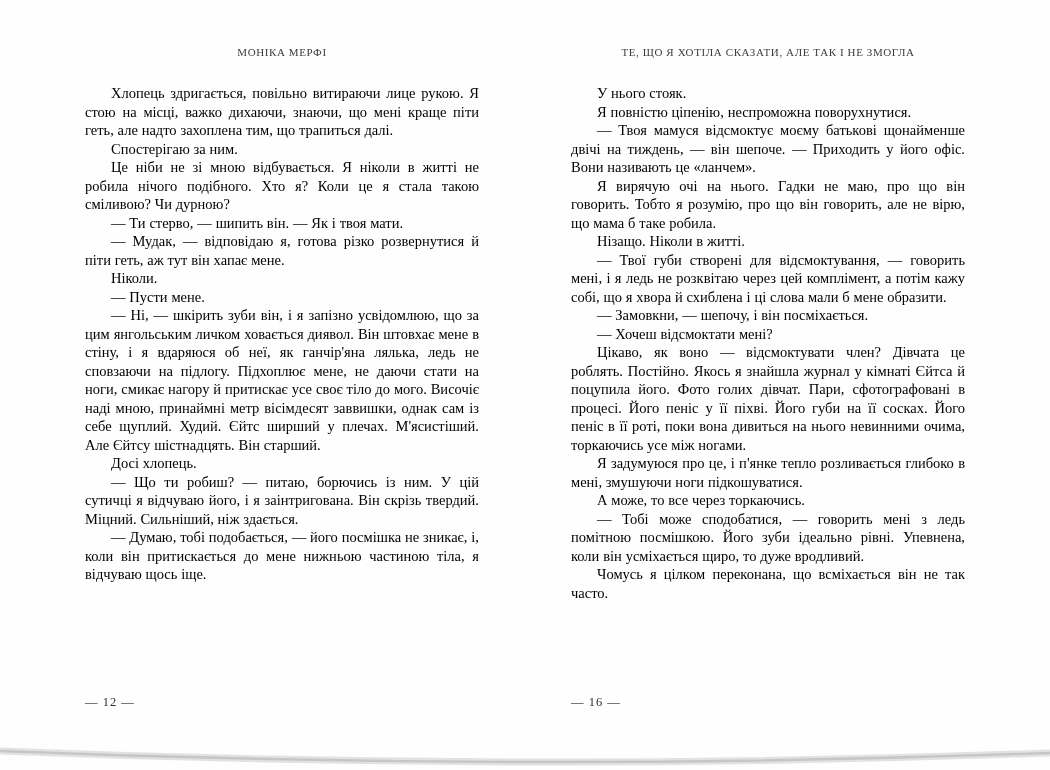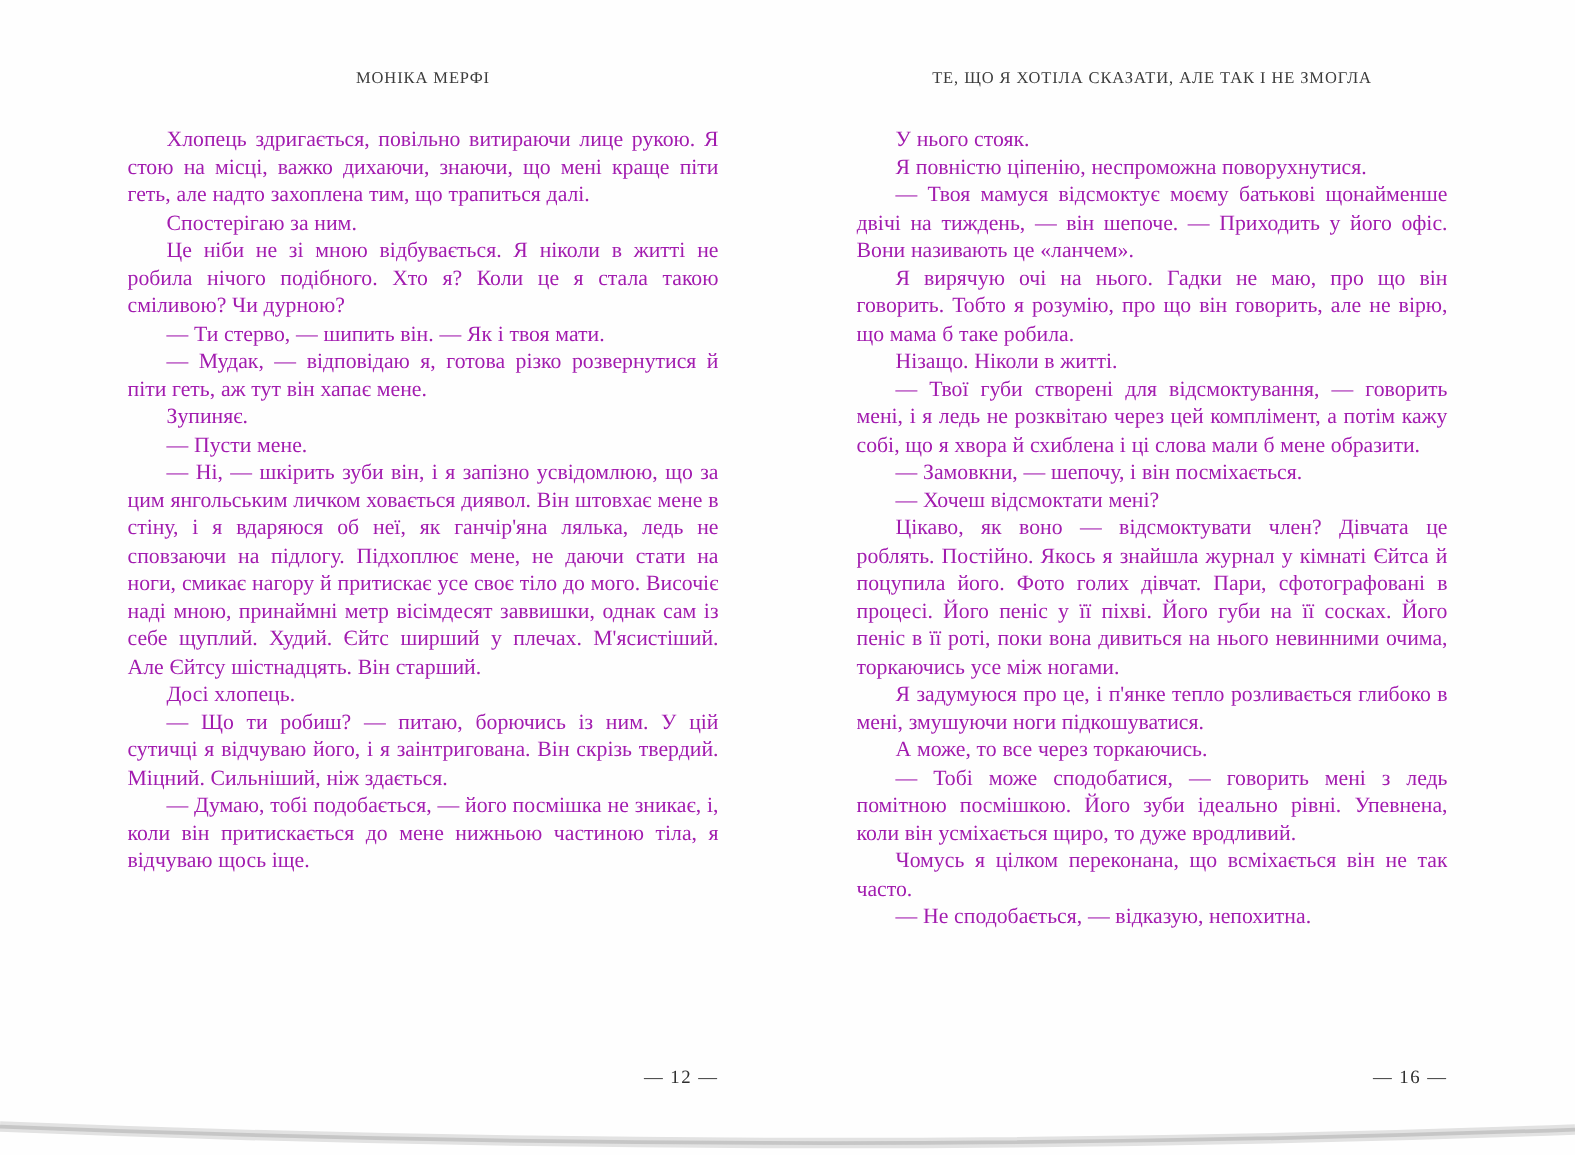--- a/index.html
+++ b/index.html
@@ -13,55 +13,55 @@
     position: relative;
     width: 1050px; height: 770px;
     background: #fefefe;
     overflow: hidden;
   }
   .pages {
     position: absolute;
     top: 0; left: 0; right: 0; bottom: 0;
     display: flex;
     gap: 92px;
-    padding: 46px 85px 0 85px;
+    padding: 46px 85px 16px 85px;
   }
   .page {
     position: relative;
     flex: 1 1 0;
     min-width: 0;
     height: 100%;
   }
   .running-header {
     text-align: center;
     font-size: 11px;
     letter-spacing: 0.6px;
     color: #3c3c3c;
     margin-bottom: 26px;
     white-space: nowrap;
   }
   .page-body {
     height: 616px;
     overflow: hidden;
-    color: #a21caf;
+    color: #000000;
   }
   .page-body .para {
     font-size: 14.5px;
     line-height: 18.5px;
     text-align: justify;
     text-indent: 26px;
     hyphens: auto;
     -webkit-hyphens: auto;
     word-spacing: 0.2px;
   }
   .page-number {
     position: absolute;
     left: 0; right: 0;
     bottom: 44px;
-    text-align: right;
+    text-align: left;
     font-size: 12.5px;
     color: #2e2e2e;
     letter-spacing: 1px;
   }
   .bottom-edge {
     position: absolute;
     left: 0; bottom: 0;
     width: 1050px; height: 26px;
     display: block;
   }
@@ -73,21 +73,21 @@
   <div class="pages">
 
     <div class="page">
       <div class="running-header">МОНІКА МЕРФІ</div>
       <div class="page-body">
           <p class="para" lang="uk">Хлопець здригається, повільно витираючи лице рукою. Я стою на місці, важко дихаючи, знаючи, що мені краще піти геть, але надто захоплена тим, що трапиться далі.</p>
           <p class="para" lang="uk">Спостерігаю за ним.</p>
           <p class="para" lang="uk">Це ніби не зі мною відбувається. Я ніколи в житті не робила нічого подібного. Хто я? Коли це я стала такою сміливою? Чи дурною?</p>
           <p class="para" lang="uk">— Ти стерво, — шипить він. — Як і твоя мати.</p>
           <p class="para" lang="uk">— Мудак, — відповідаю я, готова різко розвернутися й піти геть, аж тут він хапає мене.</p>
-          <p class="para" lang="uk">Зупиняє.</p>
+          <p class="para" lang="uk">Ніколи.</p>
           <p class="para" lang="uk">— Пусти мене.</p>
           <p class="para" lang="uk">— Ні, — шкірить зуби він, і я запізно усвідомлюю, що за цим янгольським личком ховається диявол. Він штовхає мене в стіну, і я вдаряюся об неї, як ганчір'яна лялька, ледь не сповзаючи на підлогу. Підхоплює мене, не даючи стати на ноги, смикає нагору й притискає усе своє тіло до мого. Височіє наді мною, принаймні метр вісімдесят заввишки, однак сам із себе щуплий. Худий. Єйтс ширший у плечах. М'ясистіший. Але Єйтсу шістнадцять. Він старший.</p>
           <p class="para" lang="uk">Досі хлопець.</p>
           <p class="para" lang="uk">— Що ти робиш? — питаю, борючись із ним. У цій сутичці я відчуваю його, і я заінтригована. Він скрізь твердий. Міцний. Сильніший, ніж здається.</p>
           <p class="para" lang="uk">— Думаю, тобі подобається, — його посмішка не зникає, і, коли він притискається до мене нижньою частиною тіла, я відчуваю щось іще.</p>
         </div>
       <div class="page-number">— 12 —</div>
     </div>
 
     <div class="page">
@@ -99,21 +99,20 @@
           <p class="para" lang="uk">Я вирячую очі на нього. Гадки не маю, про що він говорить. Тобто я розумію, про що він говорить, але не вірю, що мама б таке робила.</p>
           <p class="para" lang="uk">Нізащо. Ніколи в житті.</p>
           <p class="para" lang="uk">— Твої губи створені для відсмоктування, — говорить мені, і я ледь не розквітаю через цей комплімент, а потім кажу собі, що я хвора й схиблена і ці слова мали б мене образити.</p>
           <p class="para" lang="uk">— Замовкни, — шепочу, і він посміхається.</p>
           <p class="para" lang="uk">— Хочеш відсмоктати мені?</p>
           <p class="para" lang="uk">Цікаво, як воно — відсмоктувати член? Дівчата це роблять. Постійно. Якось я знайшла журнал у кімнаті Єйтса й поцупила його. Фото голих дівчат. Пари, сфотографовані в процесі. Його пеніс у її піхві. Його губи на її сосках. Його пеніс в її роті, поки вона дивиться на нього невинними очима, торкаючись усе між ногами.</p>
           <p class="para" lang="uk">Я задумуюся про це, і п'янке тепло розливається глибоко в мені, змушуючи ноги підкошуватися.</p>
           <p class="para" lang="uk">А може, то все через торкаючись.</p>
           <p class="para" lang="uk">— Тобі може сподобатися, — говорить мені з ледь помітною посмішкою. Його зуби ідеально рівні. Упевнена, коли він усміхається щиро, то дуже вродливий.</p>
           <p class="para" lang="uk">Чомусь я цілком переконана, що всміхається він не так часто.</p>
-          <p class="para" lang="uk">— Не сподобається, — відказую, непохитна.</p>
         </div>
       <div class="page-number">— 16 —</div>
     </div>
 
   </div>
 
   <svg class="bottom-edge" viewBox="0 0 1050 26" preserveAspectRatio="none" aria-hidden="true">
     <path d="M0,7 Q525,28 1050,9" stroke="#e2e2e2" stroke-width="7" fill="none"></path>
     <path d="M0,7 Q525,28 1050,9" stroke="#c6c6c6" stroke-width="2.5" fill="none"></path>
   </svg>

